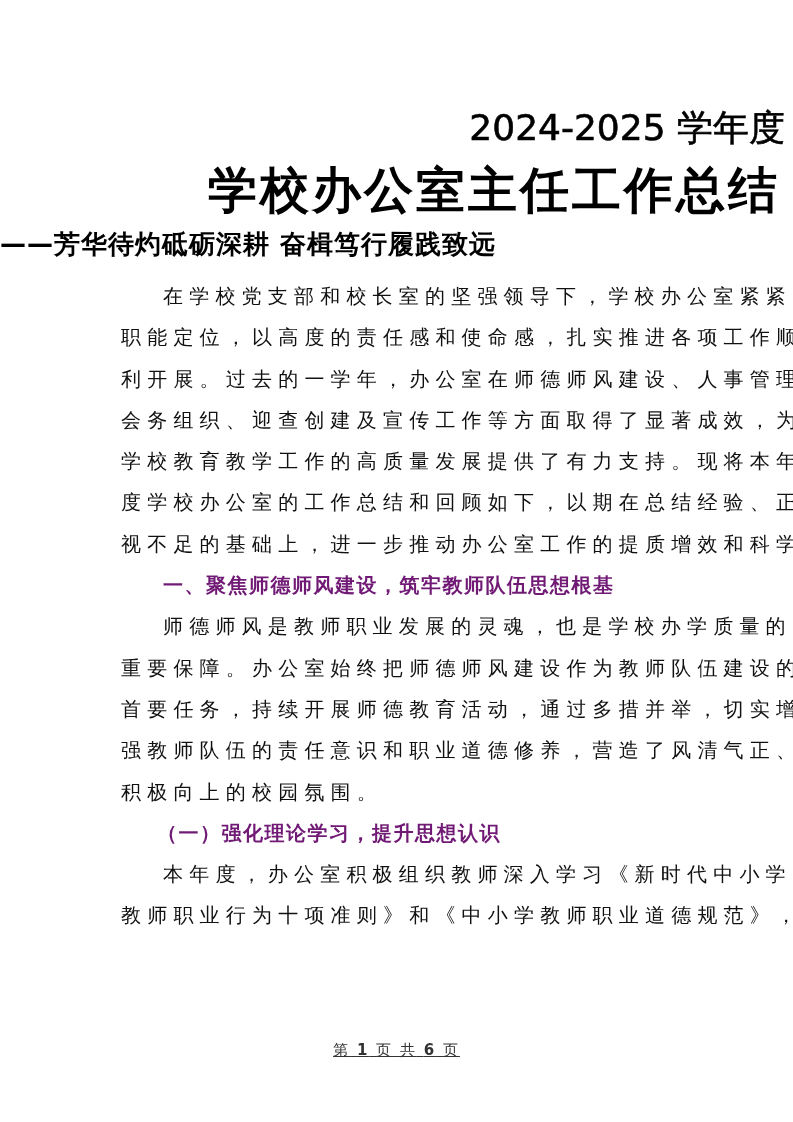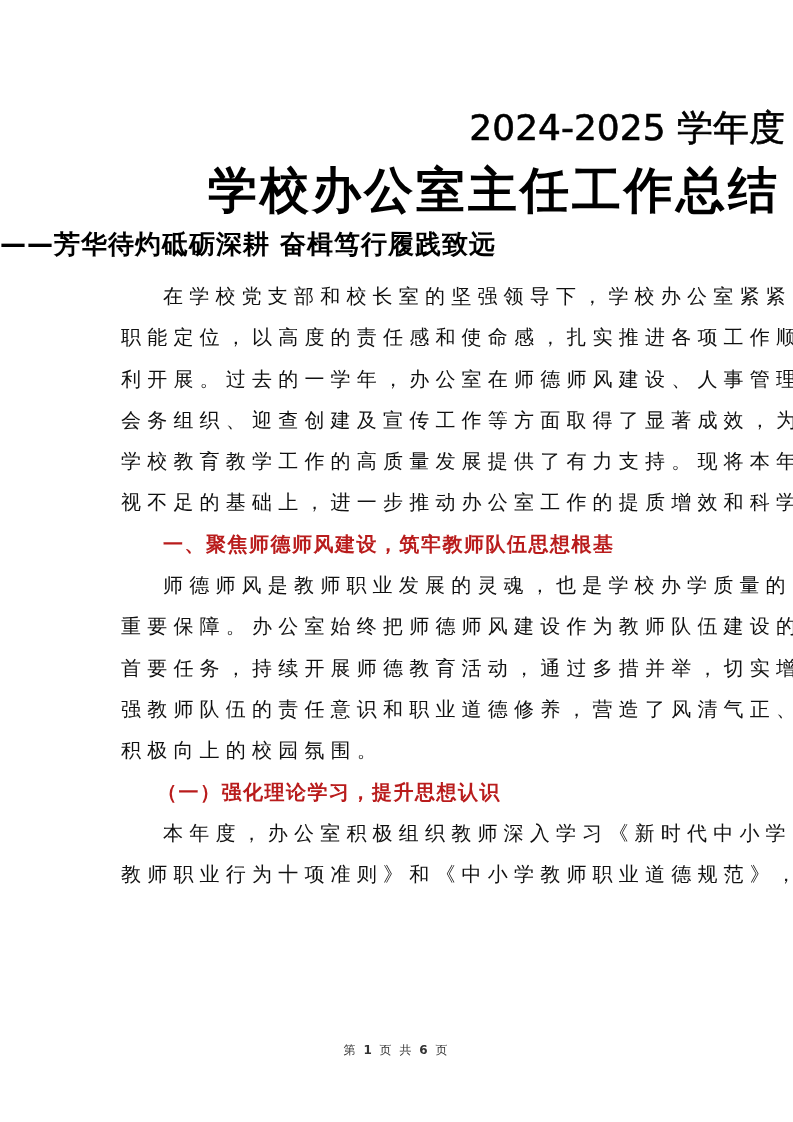--- a/index.html
+++ b/index.html
@@ -77,52 +77,54 @@
     }
     .line.indent { padding-left: 42px; }
     .heading {
       display: block;
       height: 41.3px;
       line-height: 41.3px;
       font-size: 20px;
       font-weight: bold;
       letter-spacing: 1.5px;
       white-space: nowrap;
-      color: #b91c1c;
+      color: #701a75;
     }
     .heading.h1 { padding-left: 42px; }
     .heading.h2 { padding-left: 36px; }
     .footer {
       position: absolute;
       left: 0; right: 0;
       top: 1041px;
       height: 18px;
       line-height: 18px;
       text-align: center;
-      font-size: 12px;
+      font-size: 15px;
       letter-spacing: 2px;
       color: #333;
+      text-decoration: underline;
     }
     .footer .num { font-weight: bold; }
   </style>
 </head>
 <body>
 
 <div class="page">
 
   <div class="title-year">2024-2025 学年度</div>
   <div class="title-main">学校办公室主任工作总结</div>
   <div class="title-sub">——芳华待灼砥砺深耕 奋楫笃行履践致远</div>
 
   <div class="body">
     <span class="line indent">在学校党支部和校长室的坚强领导下，学校办公室紧紧</span>
     <span class="line">职能定位，以高度的责任感和使命感，扎实推进各项工作顺</span>
     <span class="line">利开展。过去的一学年，办公室在师德师风建设、人事管理、</span>
     <span class="line">会务组织、迎查创建及宣传工作等方面取得了显著成效，为</span>
     <span class="line">学校教育教学工作的高质量发展提供了有力支持。现将本年</span>
+    <span class="line">度学校办公室的工作总结和回顾如下，以期在总结经验、正</span>
     <span class="line">视不足的基础上，进一步推动办公室工作的提质增效和科学</span>
 
     <span class="heading h1">一、聚焦师德师风建设，筑牢教师队伍思想根基</span>
 
     <span class="line indent">师德师风是教师职业发展的灵魂，也是学校办学质量的</span>
     <span class="line">重要保障。办公室始终把师德师风建设作为教师队伍建设的</span>
     <span class="line">首要任务，持续开展师德教育活动，通过多措并举，切实增</span>
     <span class="line">强教师队伍的责任意识和职业道德修养，营造了风清气正、</span>
     <span class="line">积极向上的校园氛围。</span>
 

